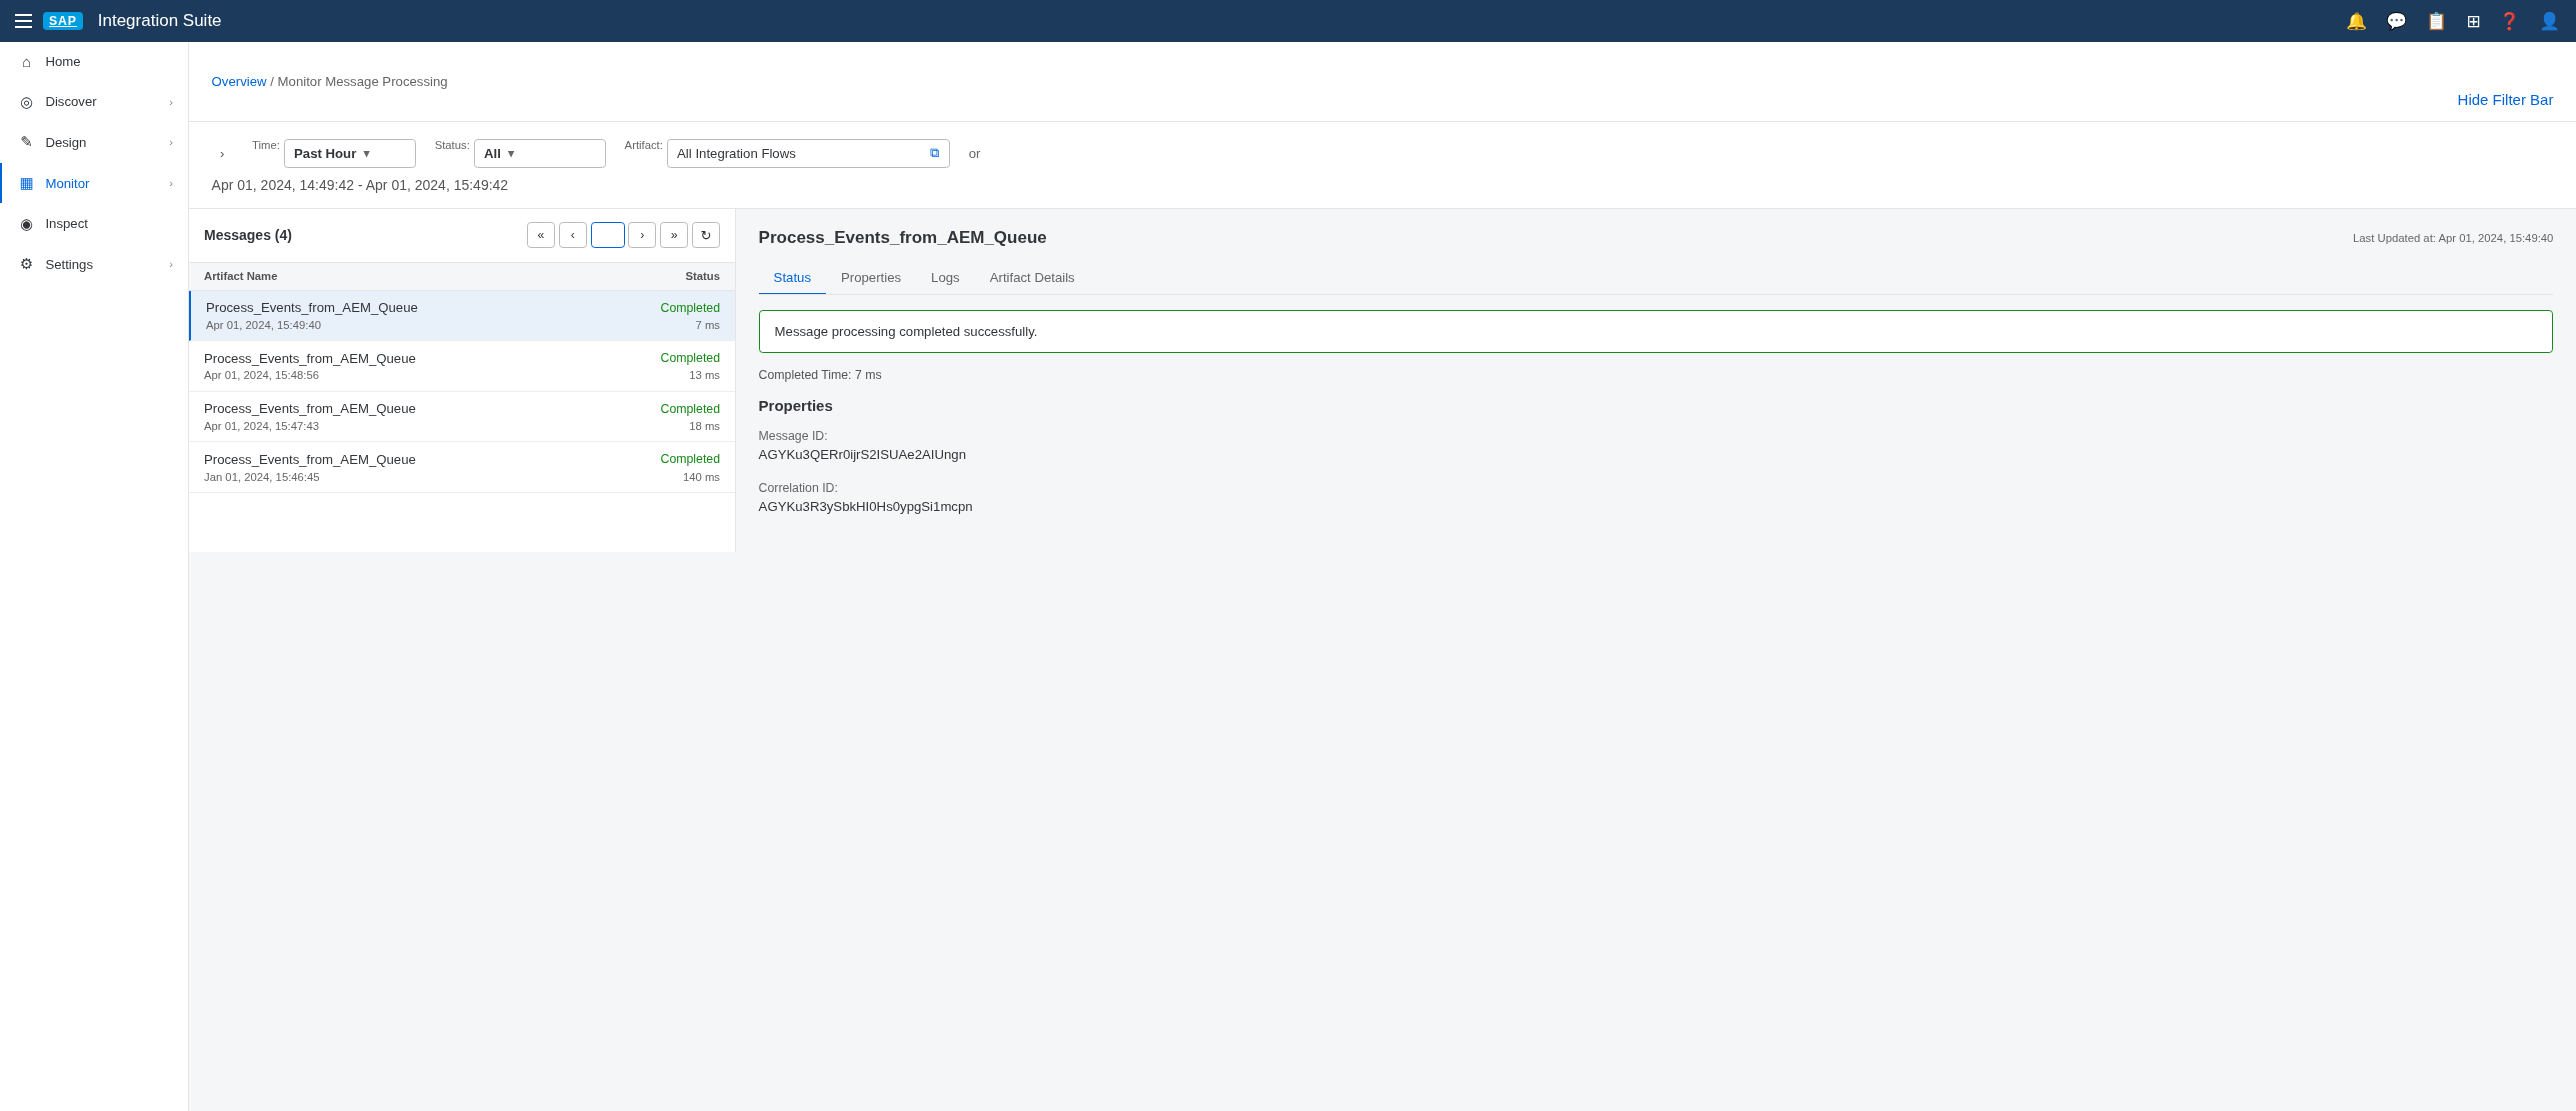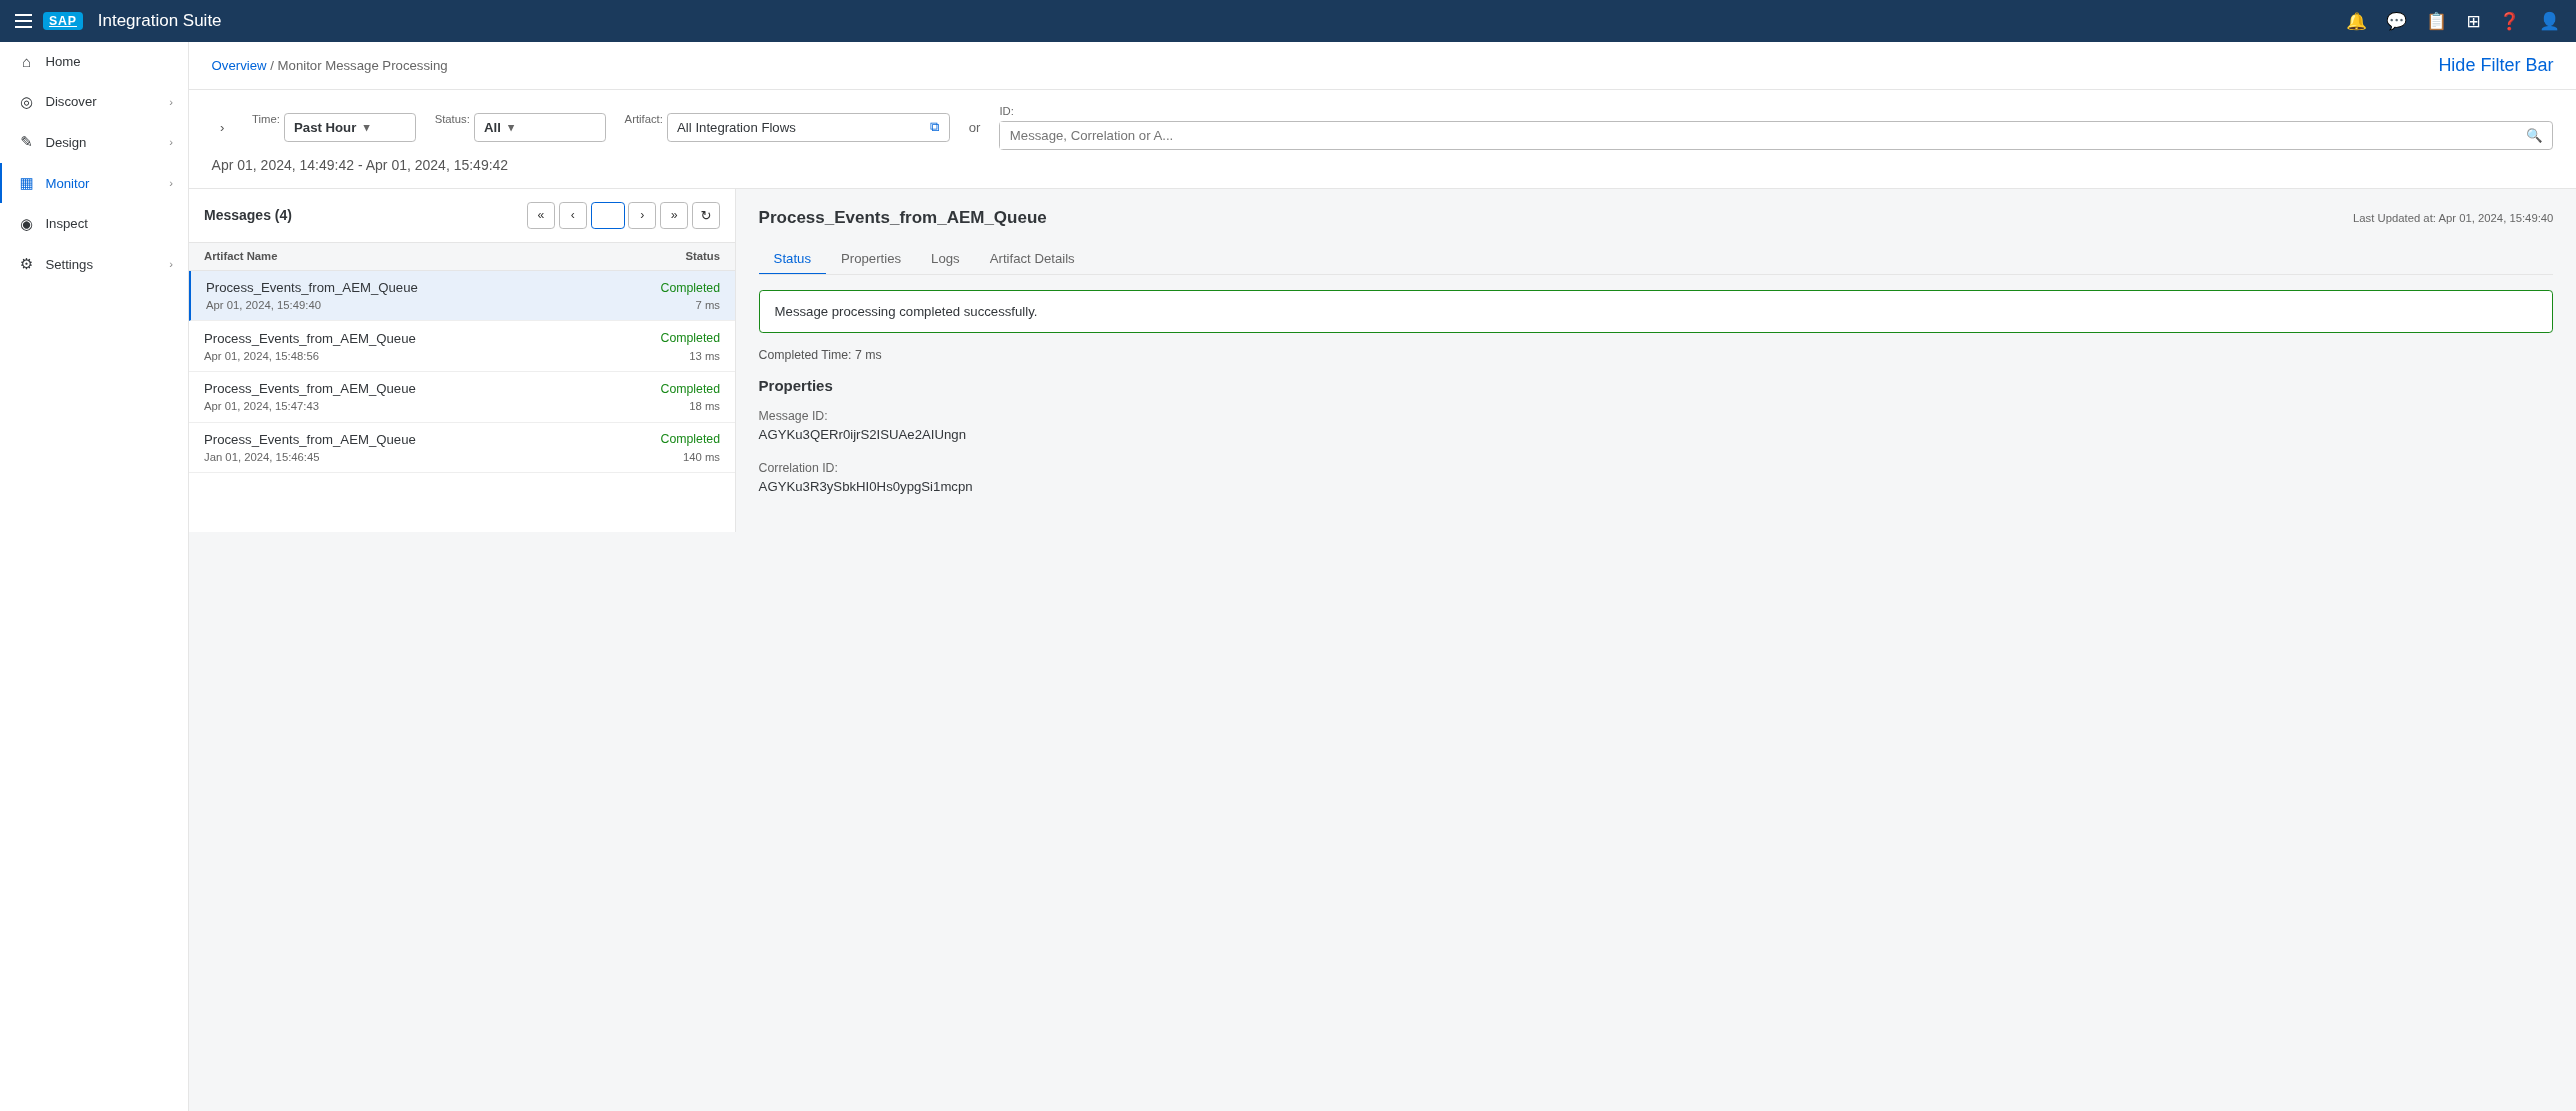--- a/index.html
+++ b/index.html
@@ -34,21 +34,21 @@
     .sidebar-item .label { flex: 1; }
 
     
     .main { flex: 1; overflow-y: auto; background: #f5f6f7; }
 
     
     .breadcrumb-bar { background: #fff; padding: 13.2px 22.6px; border-bottom: 0.9px solid #e5e5e5; display: flex; align-items: center; justify-content: space-between; }
     .breadcrumb { font-size: 13.2px; }
     .breadcrumb a { color: #0064d9; text-decoration: none; }
     .breadcrumb span { color: #666; }
-    .hide-filter-btn { color: #0064d9; font-size: 18px; cursor: pointer; background: none; border: none; }
+    .hide-filter-btn { color: #0064d9; font-size: 15px; cursor: pointer; background: none; border: none; margin-top: 36px; }
 
     
     .filter-bar { background: #fff; padding: 15px 22.6px; border-bottom: 0.9px solid #e5e5e5; }
     .filter-row { display: flex; align-items: center; gap: 19px; flex-wrap: wrap; }
     .filter-group { display: flex; flex-direction: row; gap: 3.8px; }
     .filter-label { font-size: 11.3px; color: #666; }
     .filter-select { display: flex; align-items: center; border: 0.9px solid #bbb; border-radius: 3.8px; padding: 5.7px 9.4px; background: #fff; cursor: pointer; gap: 7.5px; min-width: 132px; font-size: 13.2px; font-weight: bold; }
     .filter-select .chevron { color: #666; font-size: 11.3px; }
     .artifact-select { display: flex; align-items: center; border: 0.9px solid #bbb; border-radius: 3.8px; padding: 5.7px 9.4px; background: #fff; cursor: pointer; gap: 7.5px; min-width: 283px; font-size: 13.2px; }
     .artifact-select .copy-icon { margin-left: auto; color: #0064d9; font-size: 13.2px; }
@@ -199,27 +199,20 @@
         <div class="filter-group">
           <span class="filter-label">Artifact:</span>
           <div class="artifact-select">
             <span>All Integration Flows</span>
             <span class="copy-icon">⧉</span>
           </div>
         </div>
 
         <span class="filter-or">or</span>
 
-        <div class="id-group">
-          <span class="filter-label">ID:</span>
-          <div class="id-input-wrap">
-            <input class="id-input" type="text" placeholder="Message, Correlation or A..." style="">
-            <button class="id-search-btn">🔍</button>
-          </div>
-        </div>
       </div>
       <div class="date-range">Apr 01, 2024, 14:49:42 - Apr 01, 2024, 15:49:42</div>
     </div>
 
     <div class="content-area">
 
       <div class="messages-panel">
         <div class="messages-header">
           <span class="messages-title">Messages (4)</span>
           <div class="pagination">

